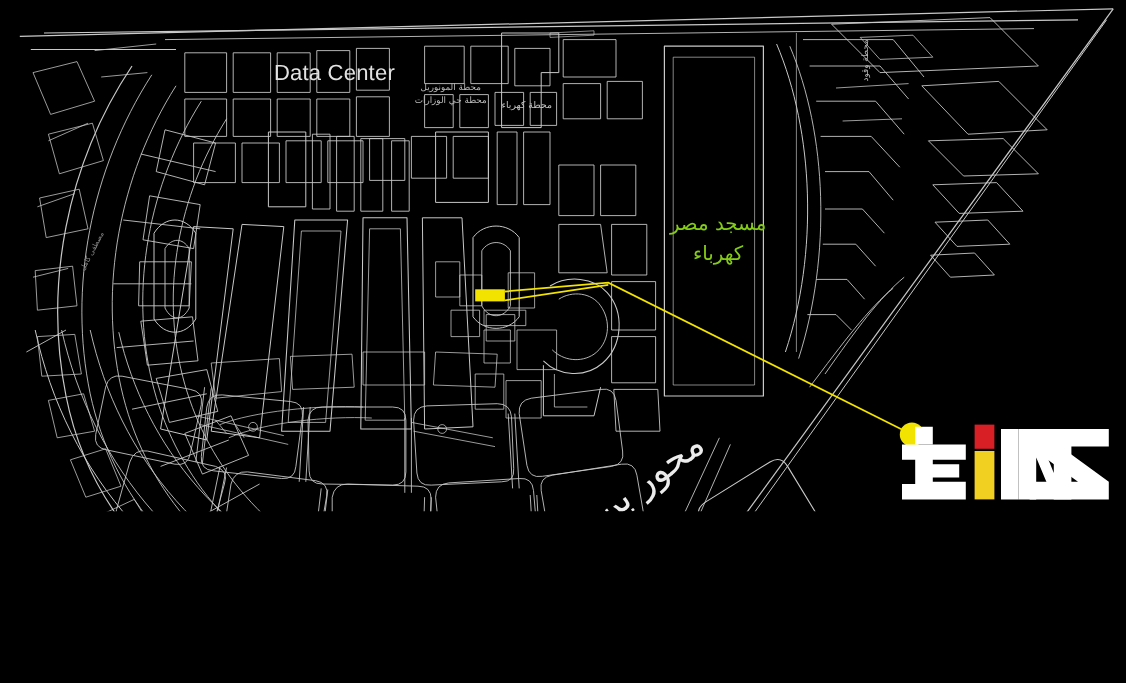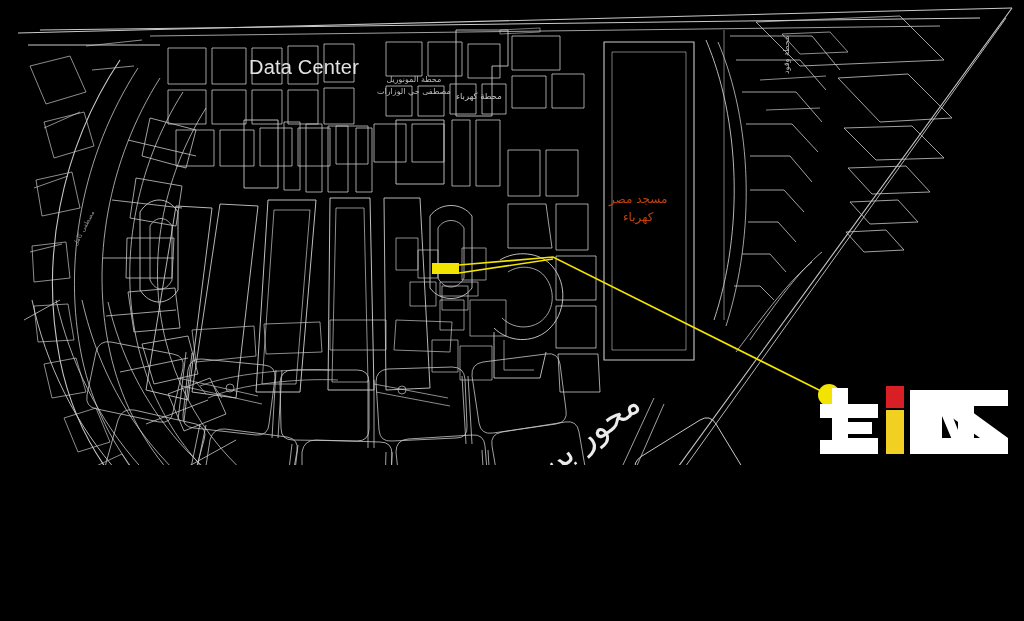--- a/index.html
+++ b/index.html
@@ -63,22 +63,22 @@
     top: 30px;
     font-size: 8px;
     color: #b6b6b6;
     transform: rotate(-90deg);
     transform-origin: left top;
     transform: rotate(-90deg) translate(-44px, 12px);
   }
   .lbl-mosque {
     left: 609px;
     top: 190px;
-    font-size: 12px;
-    color: #c2410c;
+    font-size: 18px;
+    color: #84cc16;
     line-height: 1.5;
   }
   .lbl-museum {
     left: 678px;
     top: 488px;
     font-size: 9px;
     color: #b9b9b9;
     transform: rotate(52deg);
     transform-origin: left top;
   }
@@ -357,21 +357,21 @@
       <path d="M459 273 L553 259" fill="none" stroke="#f2e300" stroke-width="1.6"></path>
       <circle cx="829" cy="395" r="11" fill="#f2e300" stroke="none"></circle>
     </g>
 
   </svg>
 
   <div class="maplabel lbl-datacenter">Data Center</div>
 
   <div class="maplabel lbl-ar lbl-monorail">
     <div>محطة المونوريل</div>
-    <div>مصطفى حي الوزارات</div>
+    <div>محطة حي الوزارات</div>
   </div>
 
   <div class="maplabel lbl-ar lbl-electric">محطة كهرباء</div>
 
   <div class="maplabel lbl-ar lbl-fuel">محطة وقود</div>
 
   <div class="maplabel lbl-ar lbl-mosque">
     <div>مسجد مصر</div>
     <div>كهرباء</div>
   </div>

